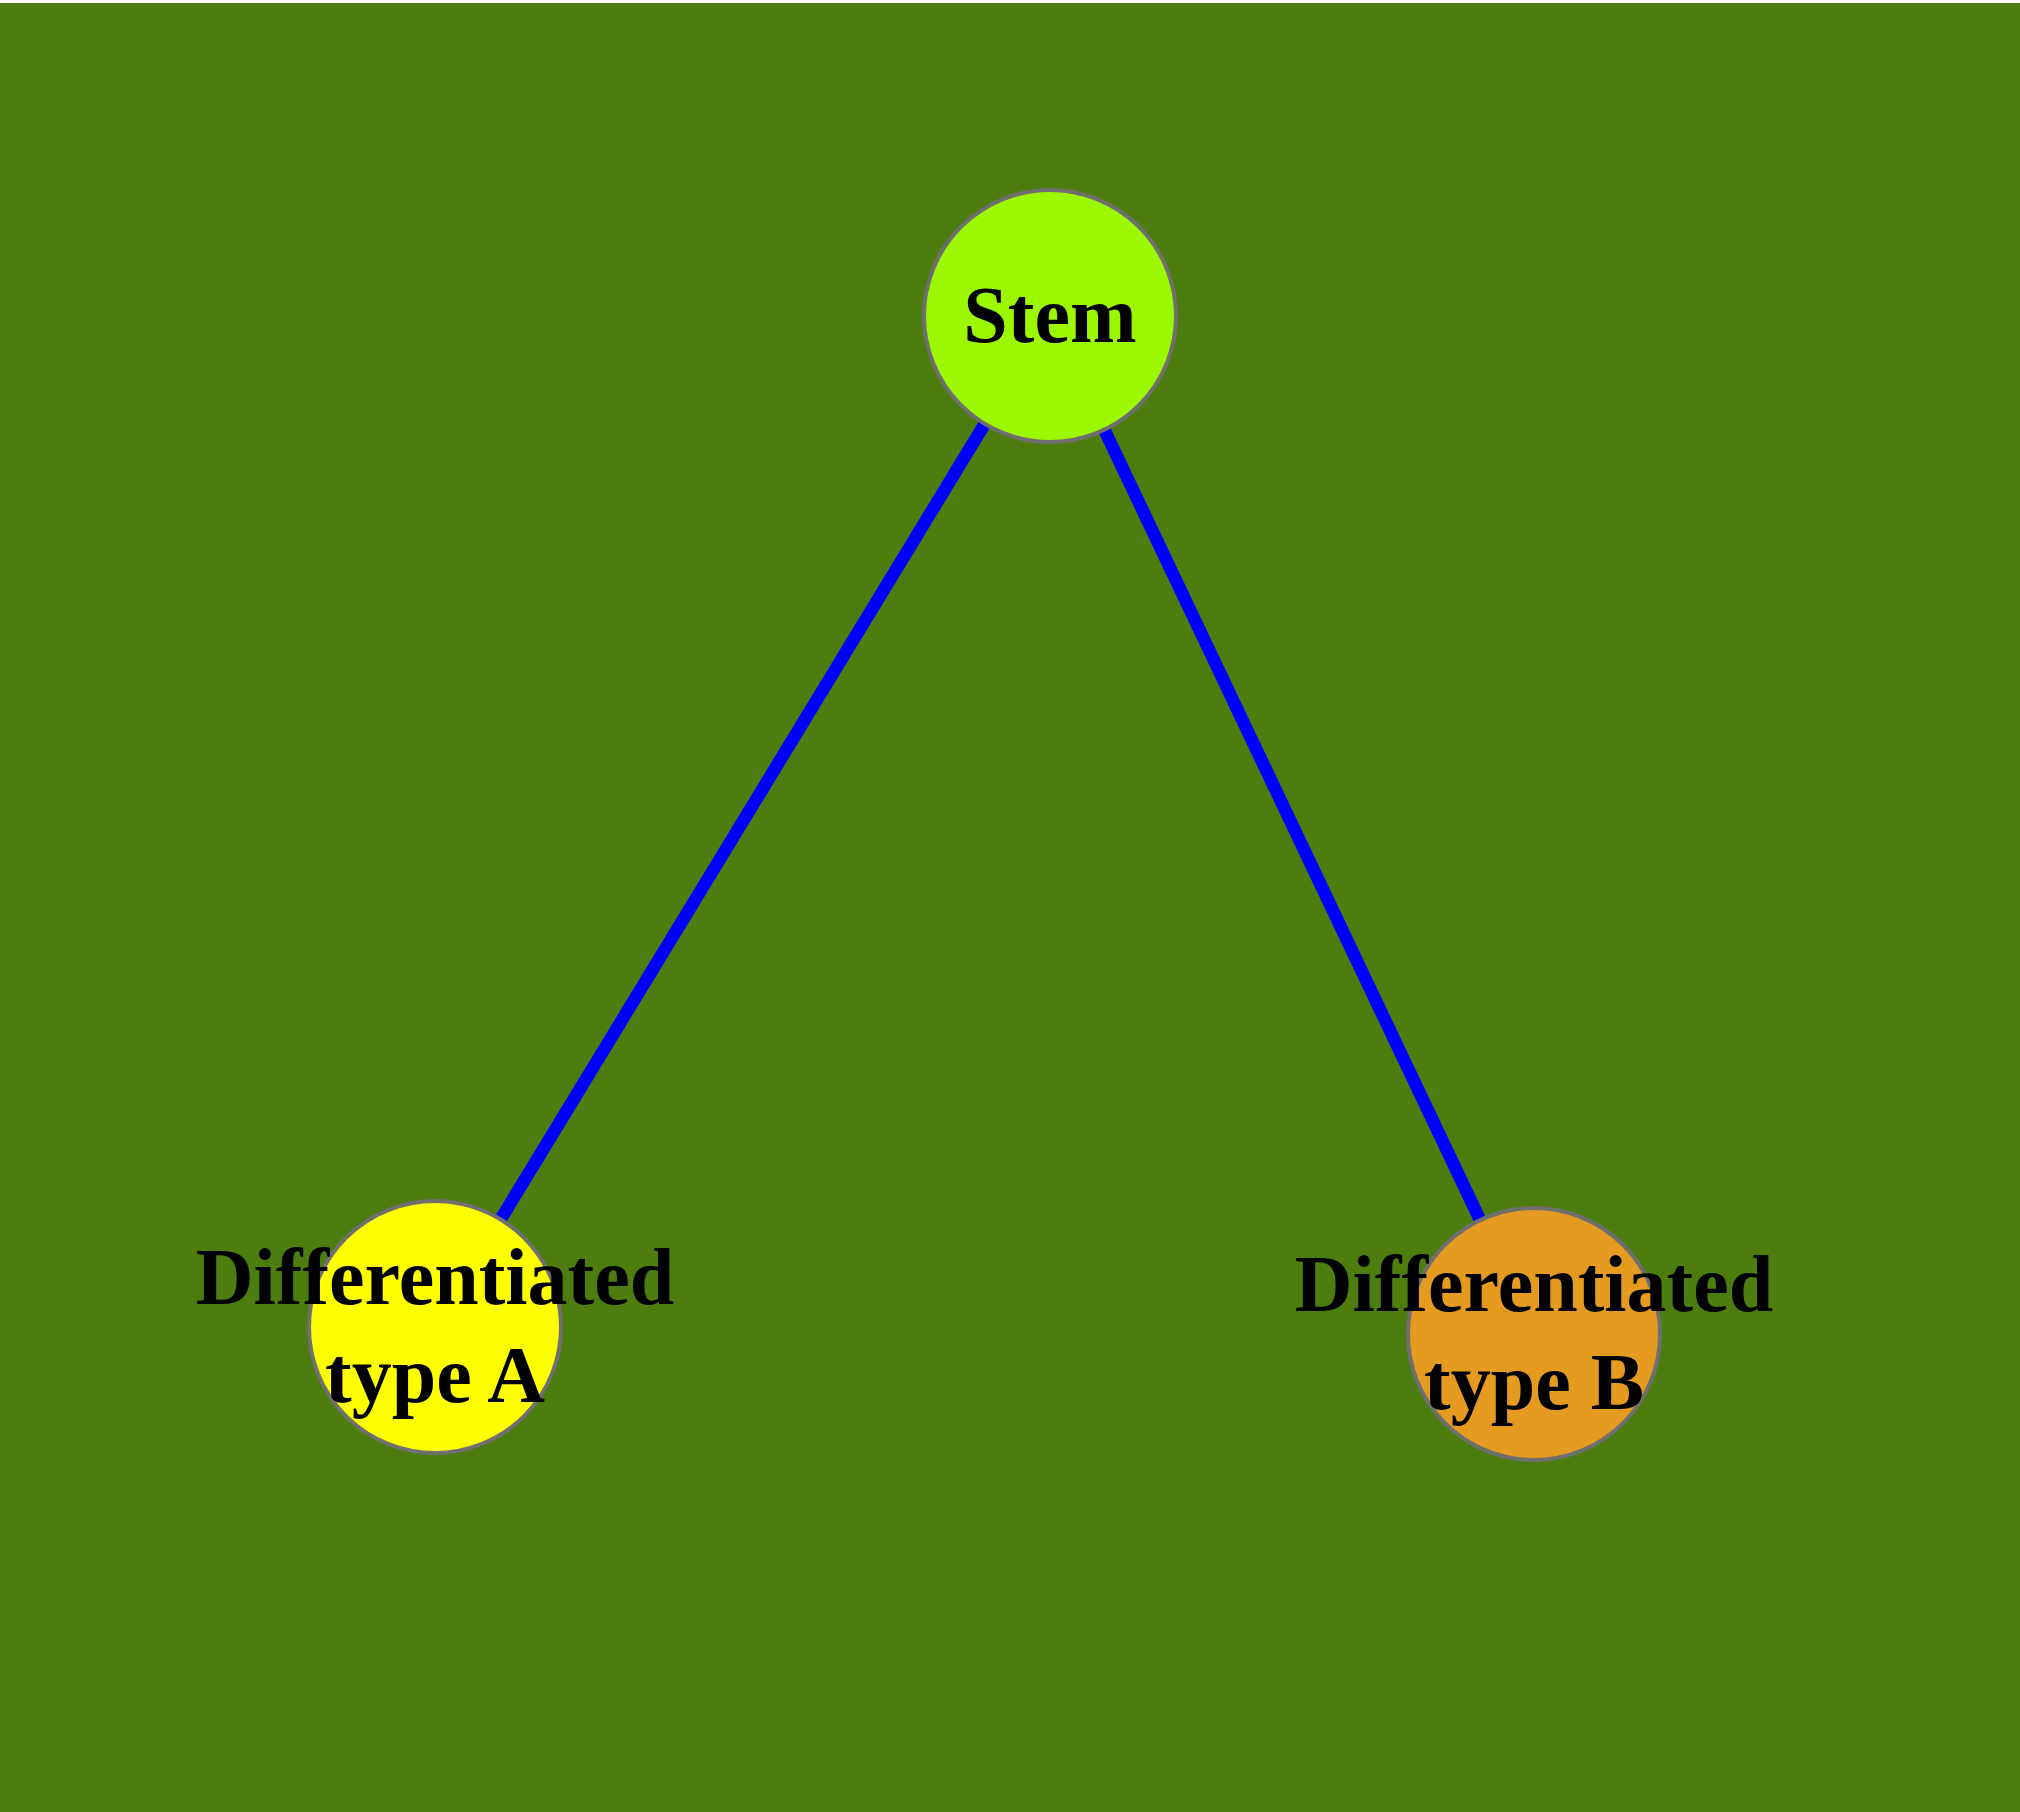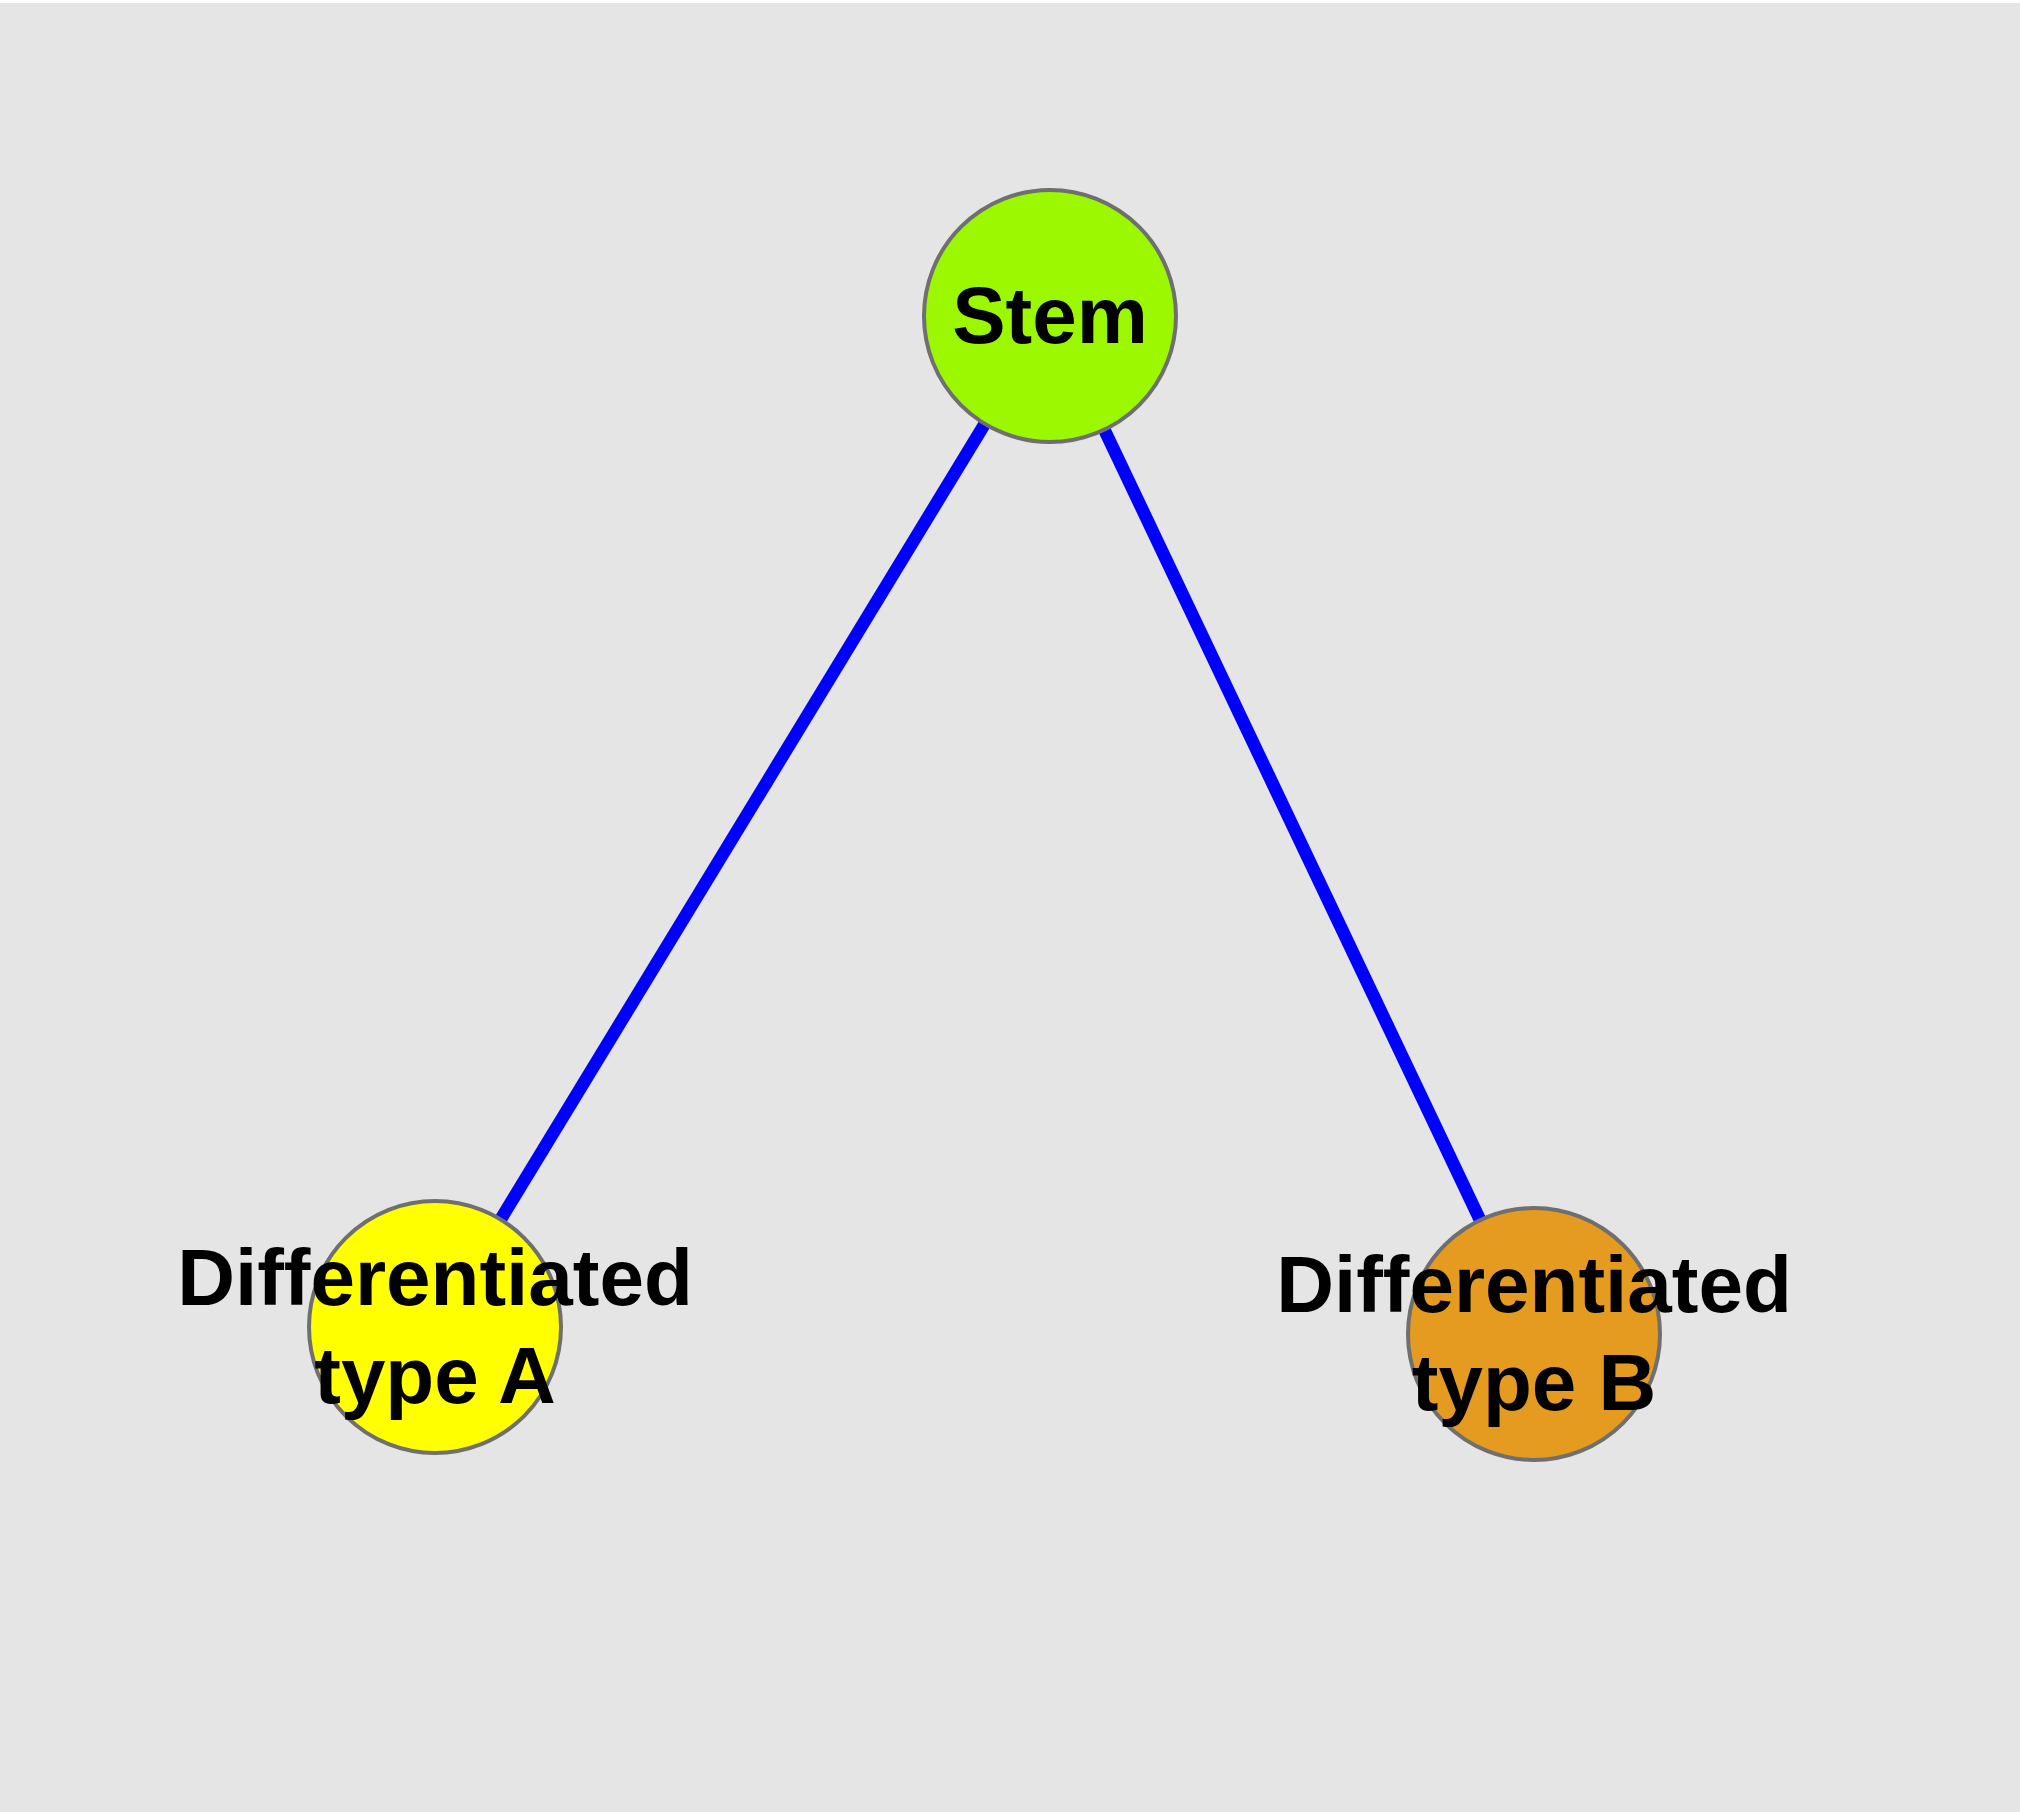--- a/index.html
+++ b/index.html
@@ -10,21 +10,21 @@
   .node{position:absolute;border-radius:50%;transform:translate(-50%,-50%);box-sizing:border-box;}
   .node-label{
     position:absolute;transform:translate(-50%,-50%);
     font-weight:bold;text-align:center;white-space:pre-line;
     line-height:1.22;pointer-events:none;width:max-content;
   }
 </style>
 </head>
 <body>
 
-<div id="canvas" style="width: 2021px; height: 1812px; background: #e5e5e5;">
+<div id="canvas" style="width: 2021px; height: 1812px; background: #4d7c0f; font-family: Liberation Serif, serif;">
   <svg id="edge-svg" width="2021" height="1812" viewBox="0 0 2384 2138">
     <line class="edge" x1="1239" y1="373" x2="513" y2="1566" stroke="#0000ff" stroke-width="15"></line>
     <line class="edge" x1="1239" y1="373" x2="1810" y2="1574" stroke="#0000ff" stroke-width="15"></line>
   </svg>
 
   <div class="node" style="left: 1050px; top: 316px; width: 256px; height: 256px; background: rgb(155, 248, 0); border: 4.2px solid rgb(111, 111, 111);"></div>
   <div class="node" style="left: 435px; top: 1327px; width: 256px; height: 256px; background: rgb(255, 255, 0); border: 4.2px solid rgb(111, 111, 111);"></div>
   <div class="node" style="left: 1534px; top: 1334px; width: 256px; height: 256px; background: rgb(228, 155, 32); border: 4.2px solid rgb(111, 111, 111);"></div>
 
   <div class="node-label" style="left: 1050px; top: 316px; font-size: 80px; color: rgb(0, 0, 0);">Stem</div>

